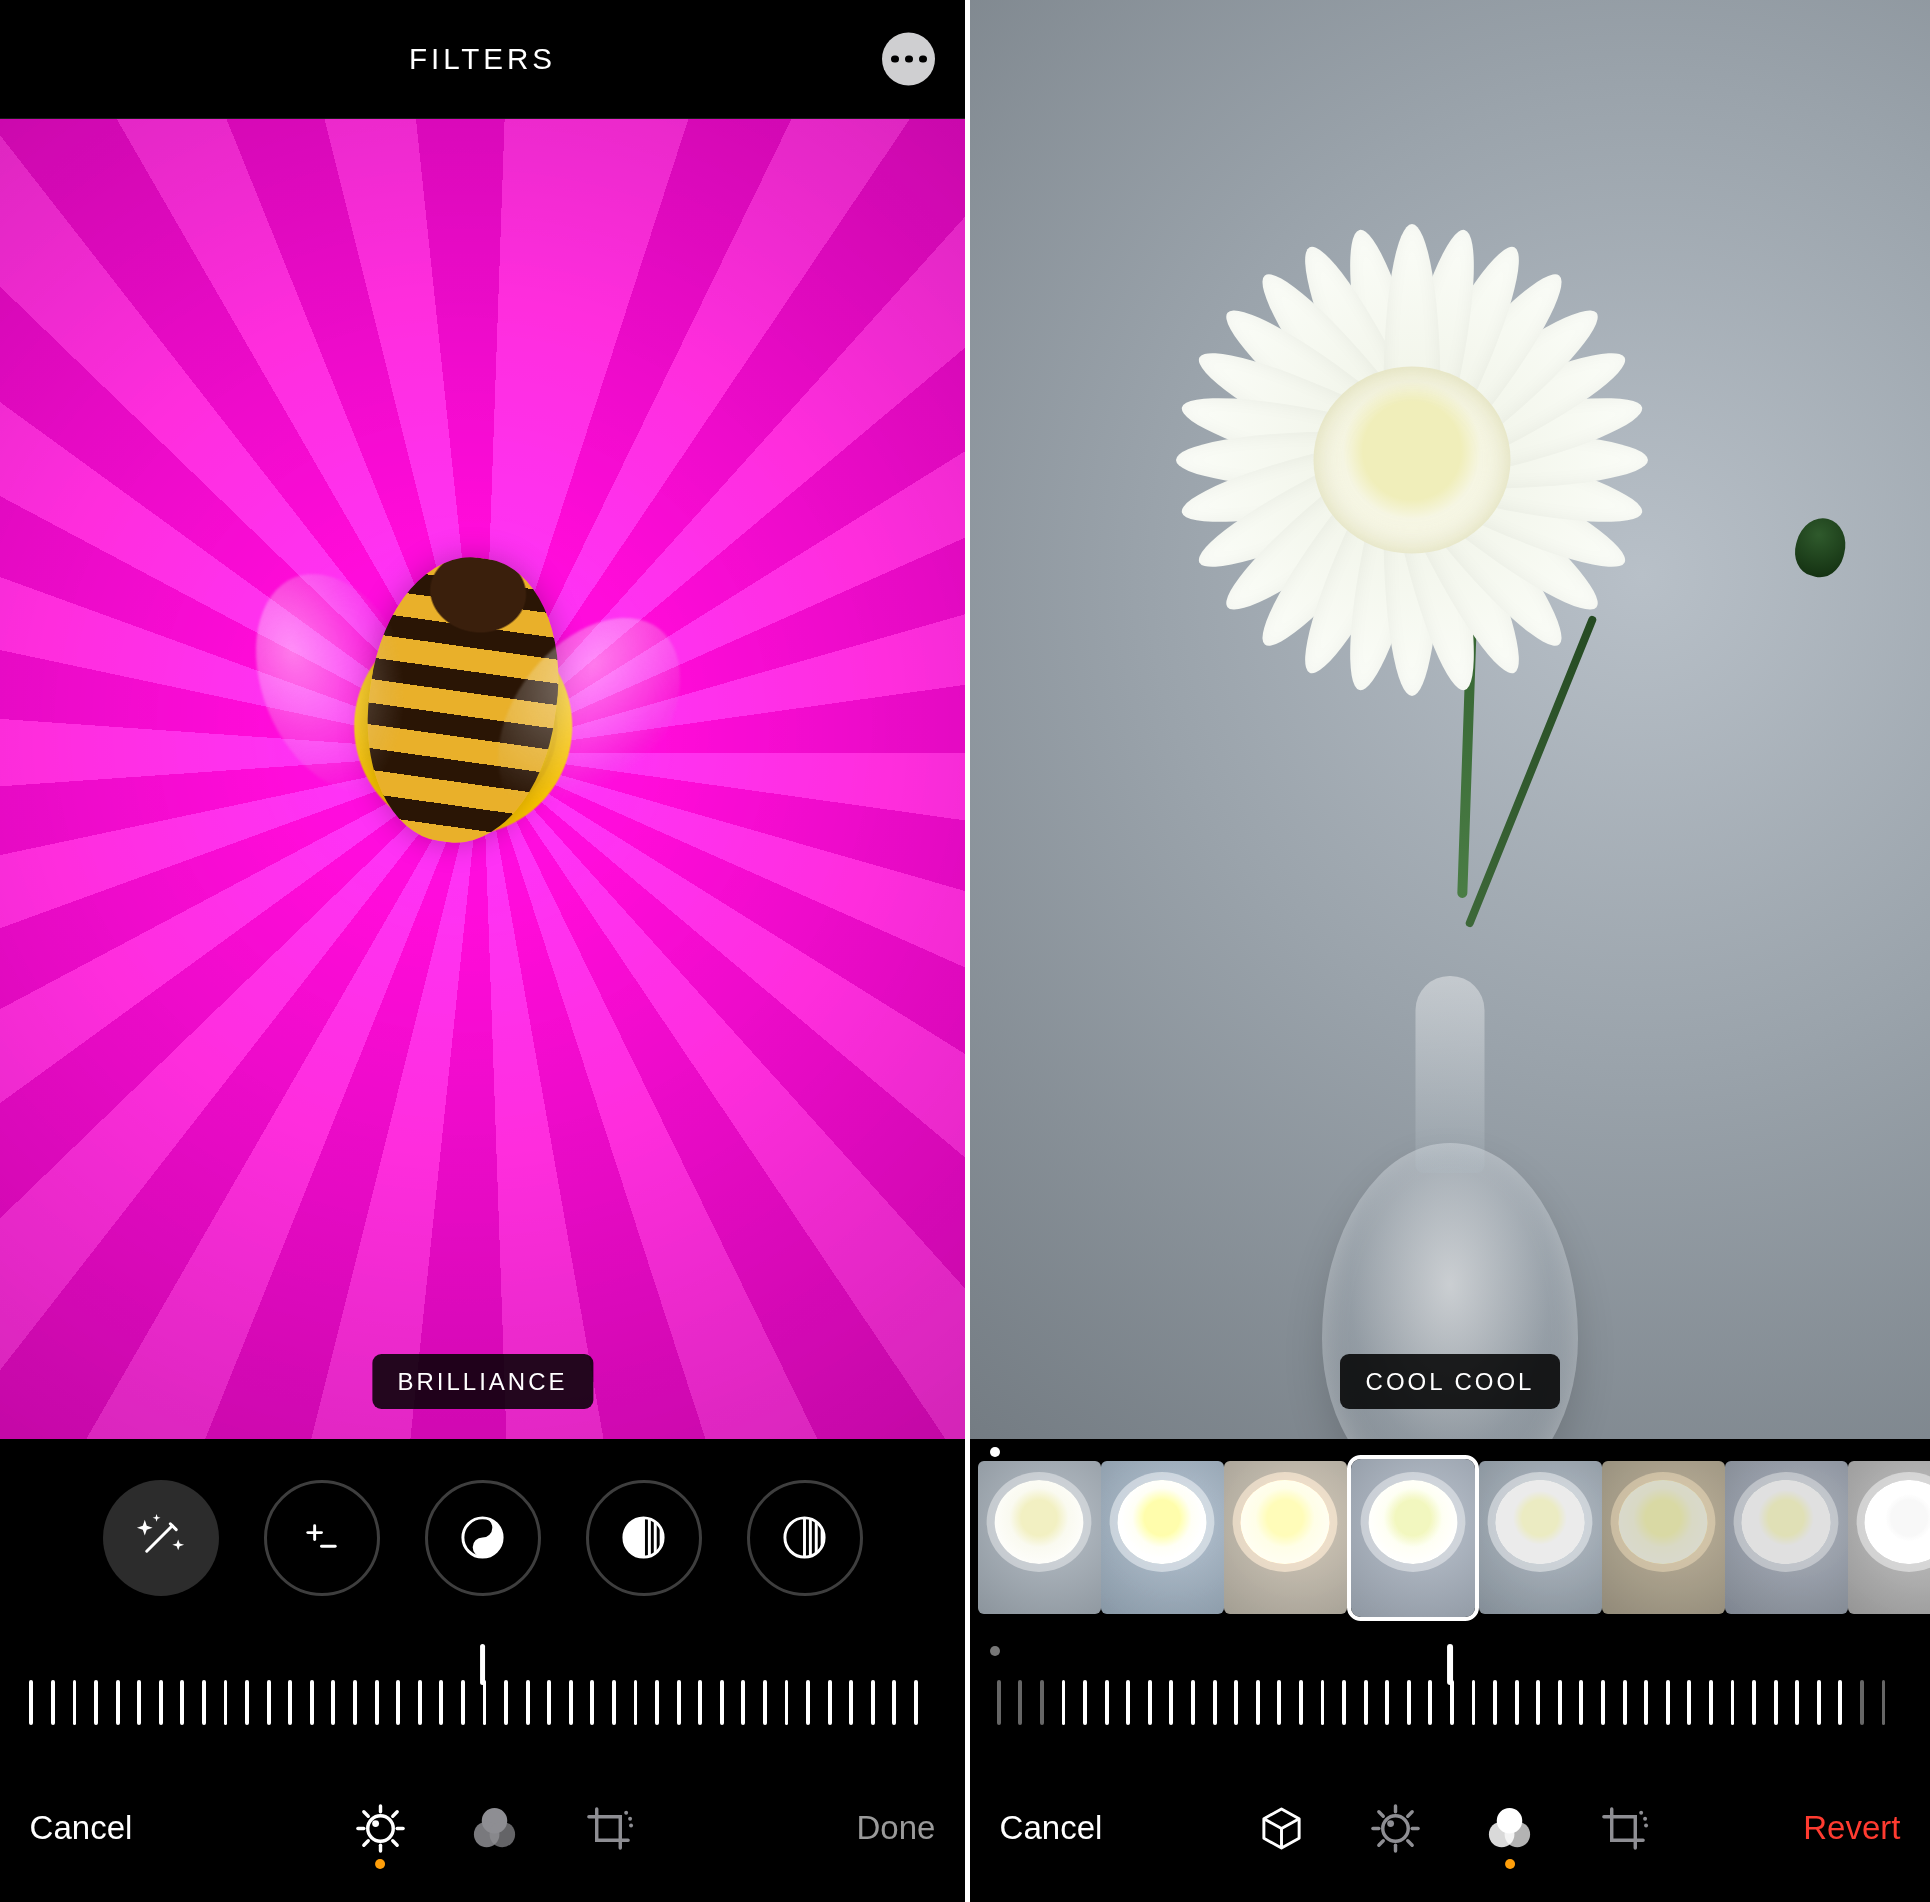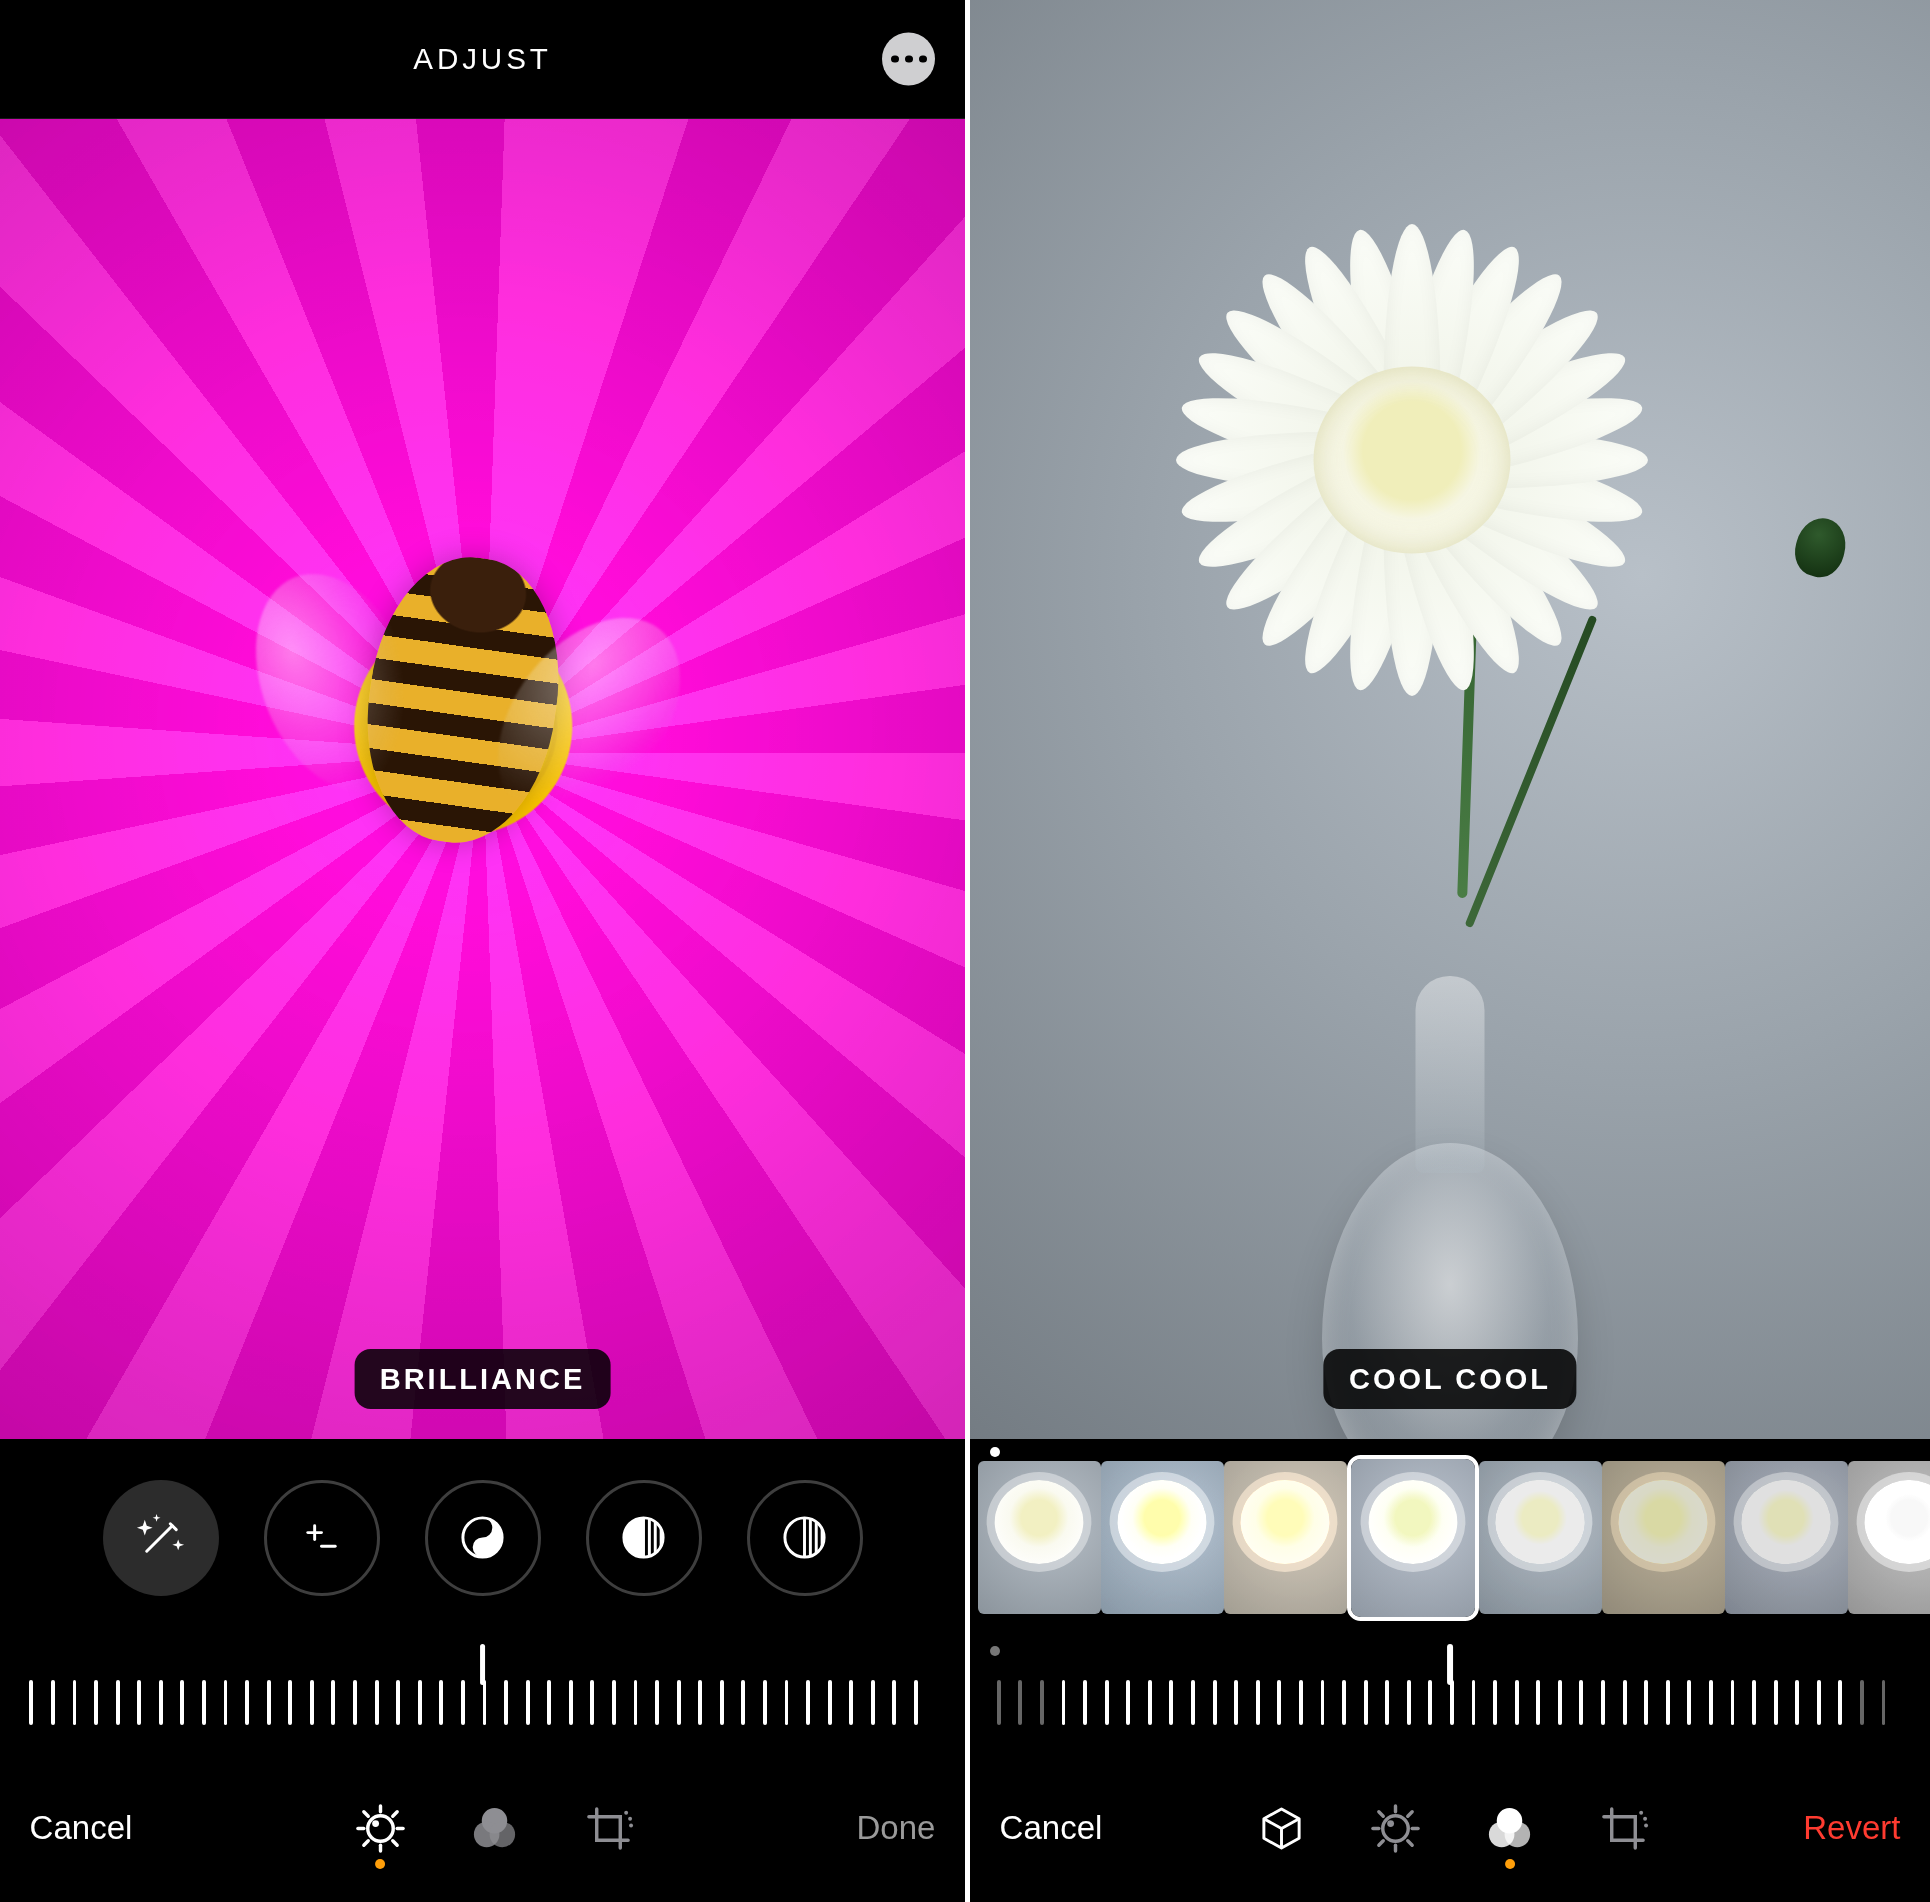--- a/index.html
+++ b/index.html
@@ -63,24 +63,24 @@
     justify-content:center;
     overflow:hidden;
   }
   .badge{
     position:absolute;
     bottom:29.6px;
     left:50%;
     transform:translateX(-50%);
     background:rgba(0,0,0,.85);
     padding:13.8px 25.6px;
-    border-radius:16px;
-    font-size:29px;
+    border-radius:9px;
+    font-size:24px;
     letter-spacing:3px;
-    font-weight:700;
+    font-weight:400;
   }
   
   .pink-scene{
     position:absolute;inset:0;
     background:
       radial-gradient(circle at 48% 46%, #f0c21a 0 108px, transparent 110px),
       repeating-conic-gradient(from 10deg at 50% 48%, #ff3ee0 0deg 8deg, #e81ac8 8deg 16deg),
       radial-gradient(circle at 50% 50%, #ff45e6 0%, #c011a4 90%);
     filter:saturate(1.15) contrast(1.05);
   }
@@ -259,21 +259,21 @@
   .tool-icons{display:flex;gap:59px;align-items:center;}
   .tool{position:relative;width:55px;height:55px;display:flex;align-items:center;justify-content:center;}
   .tool-dot{position:absolute;bottom:-13.8px;left:50%;transform:translateX(-50%);width:9.9px;height:9.9px;border-radius:50%;background:var(--accent);}
 </style>
 </head>
 <body>
 
 <div class="phone">
 
   <div class="header">
-    <div class="header-title">ADJUST</div>
+    <div class="header-title">FILTERS</div>
     <div class="more-btn">
       <span></span>
       <span></span>
       <span></span>
     </div>
   </div>
 
   <div class="canvas">
     <div class="pink-scene"></div>
     <div class="bee"></div>

